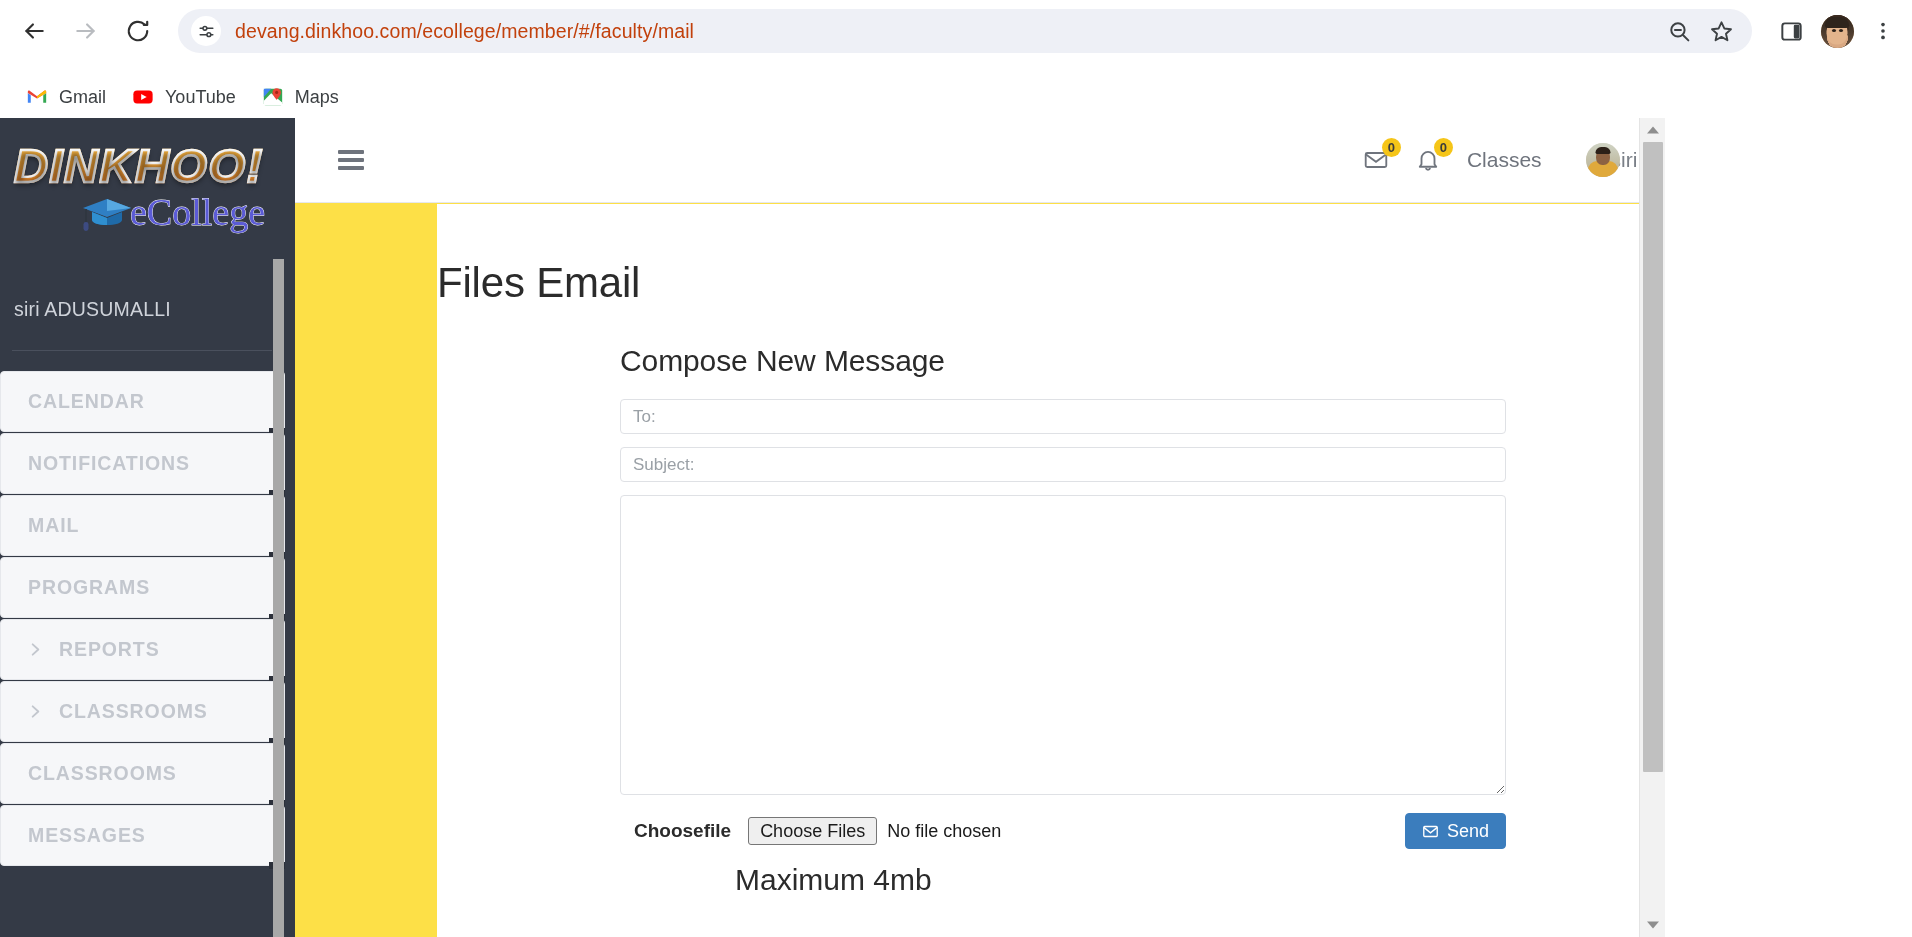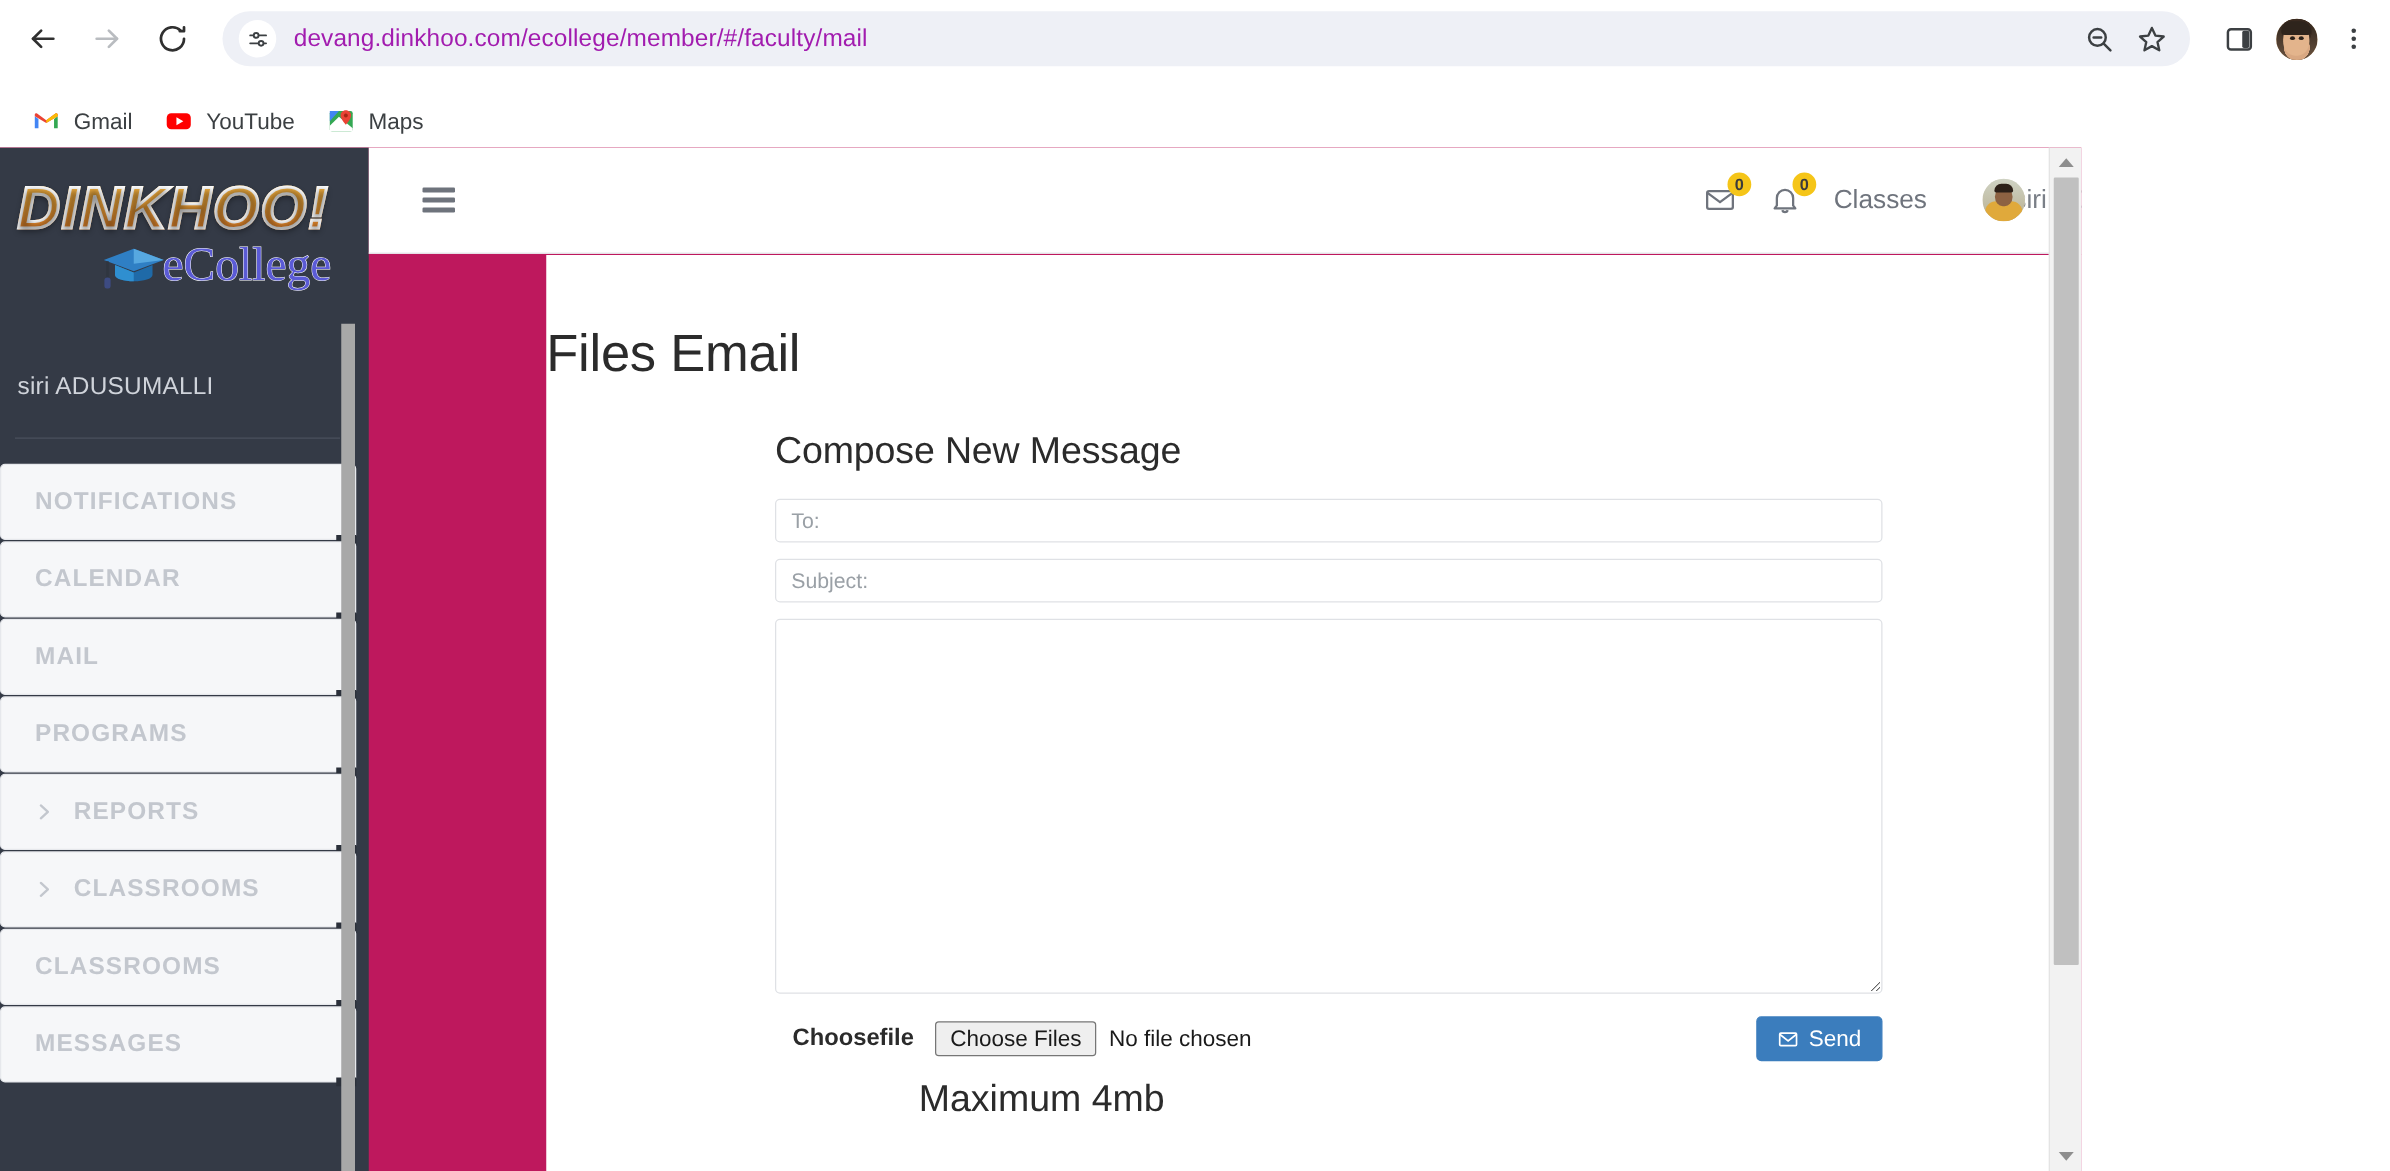--- a/index.html
+++ b/index.html
@@ -45,21 +45,21 @@
     margin-left: 13px;
     background: #ffffff;
     border-radius: 50%;
     display: flex; align-items: center; justify-content: center;
     flex: 0 0 auto;
     cursor: pointer;
   }
   .omni-url {
     margin-left: 14px;
     font-size: 19.5px;
-    color: #a21caf;
+    color: #c2410c;
     letter-spacing: 0.1px;
     white-space: nowrap;
     flex: 1;
     overflow: hidden;
   }
   .omni-actions {
     display: flex; align-items: center;
     margin-right: 10px;
   }
   .omni-icon-btn {
@@ -135,21 +135,21 @@
     margin-left: 11px;
     white-space: nowrap;
   }
   .bm-icon { width: 22px; height: 22px; flex: 0 0 auto; display:block; }
 
   
   .page {
     position: absolute;
     top: 118px; left: 0;
     width: 1665px; height: 819px;
-    background: #be185d;
+    background: #fde047;
     overflow: hidden;
   }
 
   
   .sidebar {
     position: absolute; top: 0; left: 0;
     width: 295px; height: 819px;
     background: #343a46;
     overflow: hidden;
   }
@@ -592,25 +592,25 @@
           </svg>
           <span class="logo-ecollege">eCollege</span>
         </div>
       </div>
       <div class="sidebar-user">siri ADUSUMALLI</div>
       <div class="sidebar-divider"></div>
     </div>
 
     <div class="sidebar-menu" id="sidebar-menu">
         <div class="menu-item">
+          <span class="menu-label">CALENDAR</span>
+          <span class="menu-notch"></span>
+        </div>
+        <div class="menu-item">
           <span class="menu-label">NOTIFICATIONS</span>
-          <span class="menu-notch"></span>
-        </div>
-        <div class="menu-item">
-          <span class="menu-label">CALENDAR</span>
           <span class="menu-notch"></span>
         </div>
         <div class="menu-item">
           <span class="menu-label">MAIL</span>
           <span class="menu-notch"></span>
         </div>
         <div class="menu-item">
           <span class="menu-label">PROGRAMS</span>
           <span class="menu-notch"></span>
         </div>

